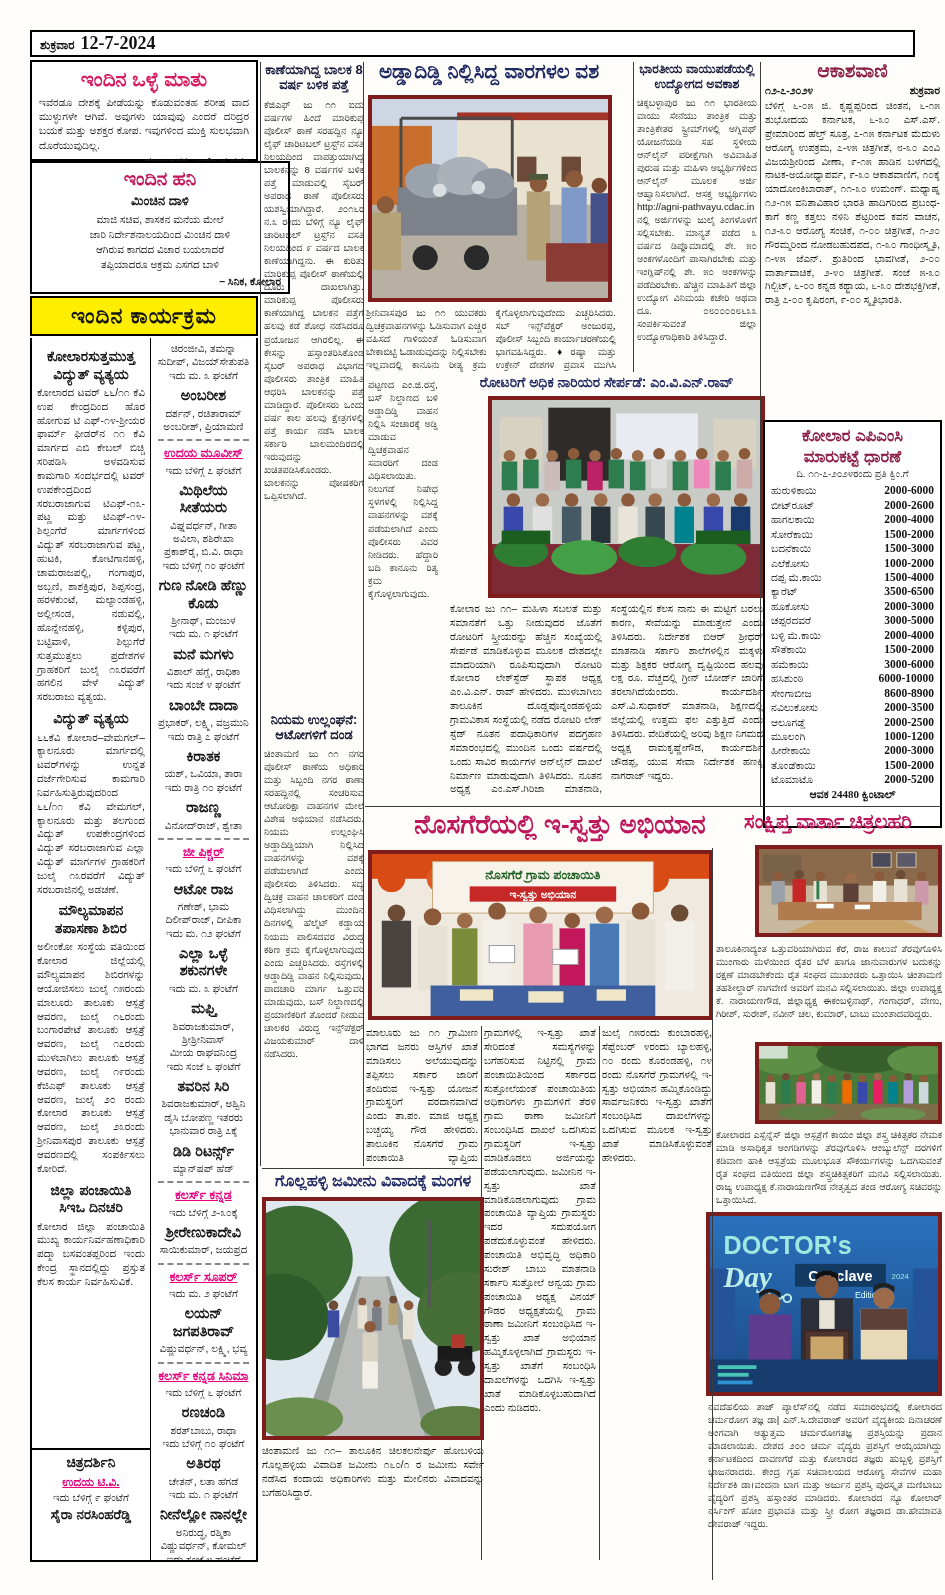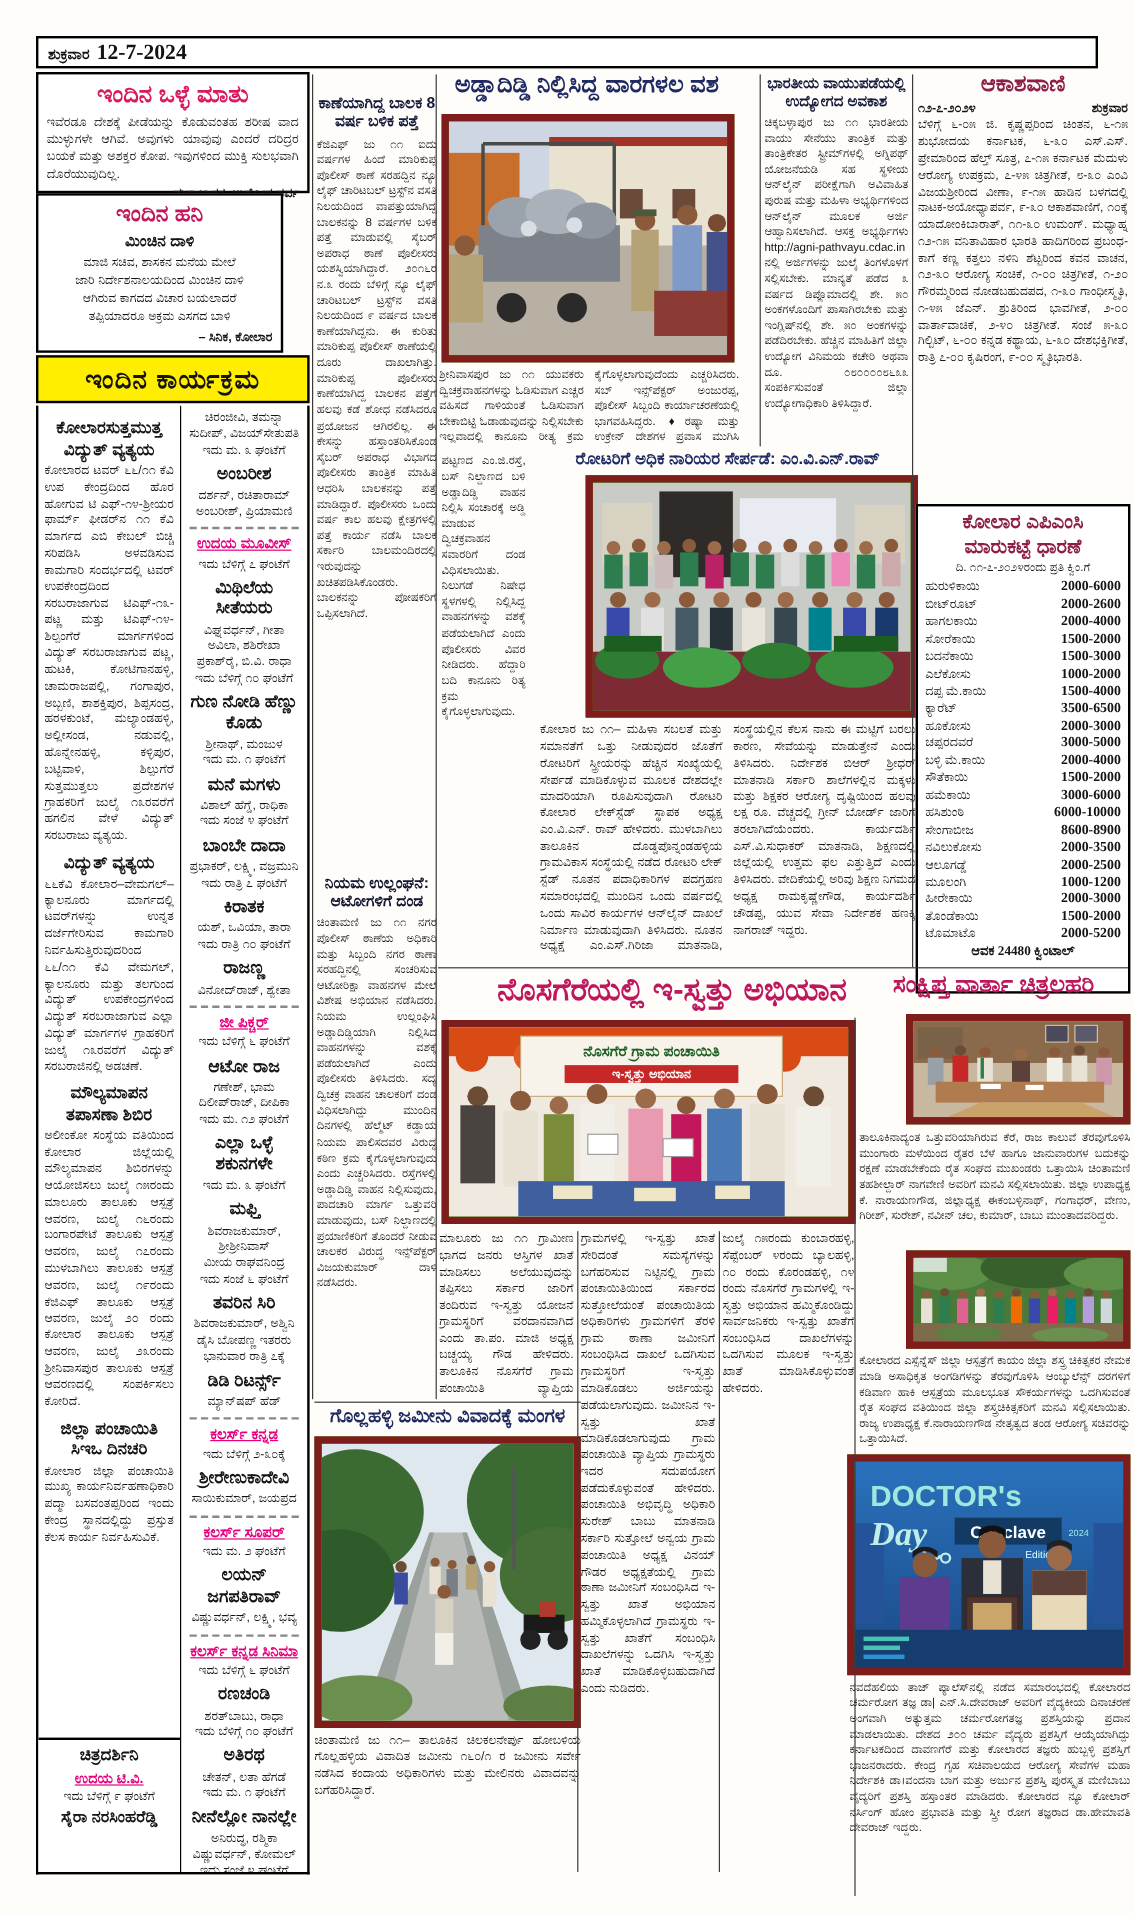--- a/index.html
+++ b/index.html
@@ -54,21 +54,21 @@
 
   
   .hl-black{color:#151a3d;font-weight:bold;text-align:center;line-height:1.18;}
   .hl-navy{color:#1f2a63;font-weight:bold;text-align:center;line-height:1.15;}
   .hl-maroon{color:#be185d;font-weight:bold;text-align:center;line-height:1.1;}
   .bodytext{font-size:9.6px;text-align:justify;line-height:1.36;word-break:break-word;}
   .bodytext2{font-size:10.2px;text-align:justify;line-height:1.36;word-break:break-word;}
   .twocol{column-count:2;column-gap:9px;}
   .subhead{color:#10142e;font-weight:bold;font-size:13px;text-align:center;line-height:1.2;margin:4px 0;}
 
-  .photo{background:#4d7c0f;border:6px solid #7f1d1d;box-sizing:border-box;overflow:hidden;}
+  .photo{background:#8b5cf6;border:4px solid #7f1d1d;box-sizing:border-box;overflow:hidden;}
   .photo svg{display:block;width:100%;height:100%;}
 
   
   .ak-title{color:#8c2048;font-weight:bold;font-size:19px;text-align:center;margin:0 0 2px;}
   .ak-date{display:flex;justify-content:space-between;font-size:10.5px;font-weight:bold;margin-bottom:2px;}
   .apmc{border:2px solid #000;background:#fff;box-sizing:border-box;padding:3px 6px;margin-top:20px;}
   .apmc-t{color:#8c2048;font-weight:bold;font-size:16.5px;text-align:center;line-height:1.25;}
   .apmc-d{font-size:9.8px;text-align:center;margin:2px 0 3px;}
   .mrow{display:flex;justify-content:space-between;font-size:10.6px;line-height:14.45px;}
   .mrow .nm{white-space:nowrap;overflow:hidden;}
@@ -85,21 +85,21 @@
       <span class="mh-day">ಶುಕ್ರವಾರ</span><span class="mh-date">12-7-2024</span>
     </div>
   </div>
 
   <div class="abs box" style="left:30px;top:60px;width:228px;height:101px;">
     <div class="gw-title">ಇಂದಿನ ಒಳ್ಳೆ ಮಾತು</div>
     <div class="smallbody jt">ಇವೆರಡೂ ದೇಶಕ್ಕೆ ಪೀಡೆಯನ್ನು ಕೊಡುವಂತಹ ಶರೀಷ ವಾದ ಮುಳ್ಳುಗಳೇ ಆಗಿವೆ. ಅವುಗಳು ಯಾವುವು ಎಂದರೆ ದರಿದ್ರರ ಬಯಕೆ ಮತ್ತು ಅಶಕ್ತರ ಕೋಪ. ಇವುಗಳಿಂದ ಮುಕ್ತಿ ಸುಲಭವಾಗಿ ದೊರೆಯುವುದಿಲ್ಲ.</div>
     <div class="byline">– ಮಹಾಭಾರತ, ಉದ್ಯೋಗ ಪರ್ವ</div>
   </div>
 
-  <div class="abs box" style="left:30px;top:161px;width:206px;height:133px;">
+  <div class="abs box" style="left:30px;top:161px;width:260px;height:133px;">
     <div class="hani-title">ಇಂದಿನ ಹನಿ</div>
     <div class="hani-sub">ಮಿಂಚಿನ ದಾಳಿ</div>
     <div class="poem">ಮಾಜಿ ಸಚಿವ, ಶಾಸಕನ ಮನೆಯ ಮೇಲೆ
 ಜಾರಿ ನಿರ್ದೇಶನಾಲಯದಿಂದ ಮಿಂಚಿನ ದಾಳಿ
 ಆಗಿರುವ ಕಾಗದದ ವಿಚಾರ ಬಯಲಾದರೆ
 ತಪ್ಪಿಯಾದರೂ ಅಕ್ರಮ ಎಸಗದ ಬಾಳಿ</div>
     <div class="byline">– ಸಿನಿಕ, ಕೋಲಾರ</div>
   </div>
 
   <div class="abs banner" style="left:30px;top:296px;width:228px;height:40px;">
@@ -197,21 +197,21 @@
     </div>
   </div>
 
   <div class="abs cd-box" style="left:32px;top:1448px;width:118px;height:112px;">
     <div class="cd-title">ಚಿತ್ರದರ್ಶಿನಿ</div>
     <div class="cd-channel">ಉದಯ ಟಿ.ವಿ.</div>
     <div class="cd-time">ಇದು ಬೆಳಿಗ್ಗೆ ೯ ಘಂಟೆಗೆ</div>
     <div class="cd-film">ಸೈರಾ ನರಸಿಂಹರೆಡ್ಡಿ</div>
   </div>
 
-  <div class="abs fill" style="left:264px;top:62px;width:100px;height:1104px;margin-top:16px;">
+  <div class="abs fill" style="left:264px;top:62px;width:100px;height:1104px;">
     <div class="hl-black" style="font-size:13px;margin-bottom:5px;">ಕಾಣೆಯಾಗಿದ್ದ ಬಾಲಕ 8 ವರ್ಷ ಬಳಿಕ ಪತ್ತೆ</div>
     <div class="bodytext fill" style="height:610px;">ಕೆಜಿಎಫ್ ಜು ೧೧ ಐದು ವರ್ಷಗಳ ಹಿಂದೆ ಮಾರಿಕುಪ್ಪ ಪೊಲೀಸ್ ಠಾಣೆ ಸರಹದ್ದಿನ ನ್ಯೂ ಲೈಫ್ ಚಾರಿಟಬಲ್ ಟ್ರಸ್ಟ್‌ನ ವಸತಿ ನಿಲಯದಿಂದ ವಾಪತ್ತುಯಾಗಿದ್ದ ಬಾಲಕನನ್ನು 8 ವರ್ಷಗಳ ಬಳಿಕ ಪತ್ತೆ ಮಾಡುವಲ್ಲಿ ಸೈಬರ್ ಅಪರಾಧ ಠಾಣೆ ಪೊಲೀಸರು ಯಶಸ್ವಿಯಾಗಿದ್ದಾರೆ. ೨೦೧೬ರ ನ.೩ ರಂದು ಬೆಳಿಗ್ಗೆ ನ್ಯೂ ಲೈಫ್ ಚಾರಿಟಬಲ್ ಟ್ರಸ್ಟ್‌ನ ವಸತಿ ನಿಲಯದಿಂದ ೯ ವರ್ಷದ ಬಾಲಕ ಕಾಣೆಯಾಗಿದ್ದನು. ಈ ಕುರಿತು ಮಾರಿಕುಪ್ಪ ಪೊಲೀಸ್ ಠಾಣೆಯಲ್ಲಿ ದೂರು ದಾಖಲಾಗಿತ್ತು. ಮಾರಿಕುಪ್ಪ ಪೊಲೀಸರು ಕಾಣೆಯಾಗಿದ್ದ ಬಾಲಕನ ಪತ್ತೆಗೆ ಹಲವು ಕಡೆ ಶೋಧ ನಡೆಸಿದರೂ ಪ್ರಯೋಜನ ಆಗಿರಲಿಲ್ಲ. ಈ ಕೇಸನ್ನು ಹಸ್ತಾಂತರಿಸಿಕೊಂಡ ಸೈಬರ್ ಅಪರಾಧ ವಿಭಾಗದ ಪೊಲೀಸರು ತಾಂತ್ರಿಕ ಮಾಹಿತಿ ಆಧರಿಸಿ ಬಾಲಕನನ್ನು ಪತ್ತೆ ಮಾಡಿದ್ದಾರೆ. ಪೊಲೀಸರು ಒಂದು ವರ್ಷ ಕಾಲ ಹಲವು ಕ್ಷೇತ್ರಗಳಲ್ಲಿ ಪತ್ತೆ ಕಾರ್ಯ ನಡೆಸಿ ಬಾಲಕ ಸರ್ಕಾರಿ ಬಾಲಮಂದಿರದಲ್ಲಿ ಇರುವುದನ್ನು ಖಚಿತಪಡಿಸಿಕೊಂಡರು. ಬಾಲಕನನ್ನು ಪೋಷಕರಿಗೆ ಒಪ್ಪಿಸಲಾಗಿದೆ.</div>
     <div class="subhead">ನಿಯಮ ಉಲ್ಲಂಘನೆ: ಆಟೋಗಳಿಗೆ ದಂಡ</div>
     <div class="bodytext fill" style="height:395px;">ಚಿಂತಾಮಣಿ ಜು ೧೧ ನಗರ ಪೊಲೀಸ್ ಠಾಣೆಯ ಅಧಿಕಾರಿ ಮತ್ತು ಸಿಬ್ಬಂದಿ ನಗರ ಠಾಣಾ ಸರಹದ್ದಿನಲ್ಲಿ ಸಂಚರಿಸುವ ಆಟೋರಿಕ್ಷಾ ವಾಹನಗಳ ಮೇಲೆ ವಿಶೇಷ ಅಭಿಯಾನ ನಡೆಸಿದರು. ನಿಯಮ ಉಲ್ಲಂಘಿಸಿ ಅಡ್ಡಾದಿಡ್ಡಿಯಾಗಿ ನಿಲ್ಲಿಸಿದ ವಾಹನಗಳನ್ನು ವಶಕ್ಕೆ ಪಡೆಯಲಾಗಿದೆ ಎಂದು ಪೊಲೀಸರು ತಿಳಿಸಿದರು. ಸದ್ಯ ದ್ವಿಚಕ್ರ ವಾಹನ ಚಾಲಕರಿಗೆ ದಂಡ ವಿಧಿಸಲಾಗಿದ್ದು ಮುಂದಿನ ದಿನಗಳಲ್ಲಿ ಹೆಲ್ಮೆಟ್ ಕಡ್ಡಾಯ ನಿಯಮ ಪಾಲಿಸದವರ ವಿರುದ್ಧ ಕಠಿಣ ಕ್ರಮ ಕೈಗೊಳ್ಳಲಾಗುವುದು ಎಂದು ಎಚ್ಚರಿಸಿದರು. ರಸ್ತೆಗಳಲ್ಲಿ ಅಡ್ಡಾದಿಡ್ಡಿ ವಾಹನ ನಿಲ್ಲಿಸುವುದು, ಪಾದಚಾರಿ ಮಾರ್ಗ ಒತ್ತುವರಿ ಮಾಡುವುದು, ಬಸ್ ನಿಲ್ದಾಣದಲ್ಲಿ ಪ್ರಯಾಣಿಕರಿಗೆ ತೊಂದರೆ ನೀಡುವ ಚಾಲಕರ ವಿರುದ್ಧ ಇನ್ಸ್‌ಪೆಕ್ಟರ್ ವಿಜಯಕುಮಾರ್ ದಾಳಿ ನಡೆಸಿದರು.</div>
   </div>
 
   <div class="abs hl-navy" style="left:345px;top:60px;width:288px;height:32px;font-size:20px;">ಅಡ್ಡಾದಿಡ್ಡಿ ನಿಲ್ಲಿಸಿದ್ದ ವಾರಗಳಲ ವಶ</div>
   <div class="abs photo" style="left:368px;top:95px;width:244px;height:207px;">
     <svg viewBox="0 0 244 207" preserveAspectRatio="none">
       <rect width="244" height="207" fill="#cdd6e2"></rect>

